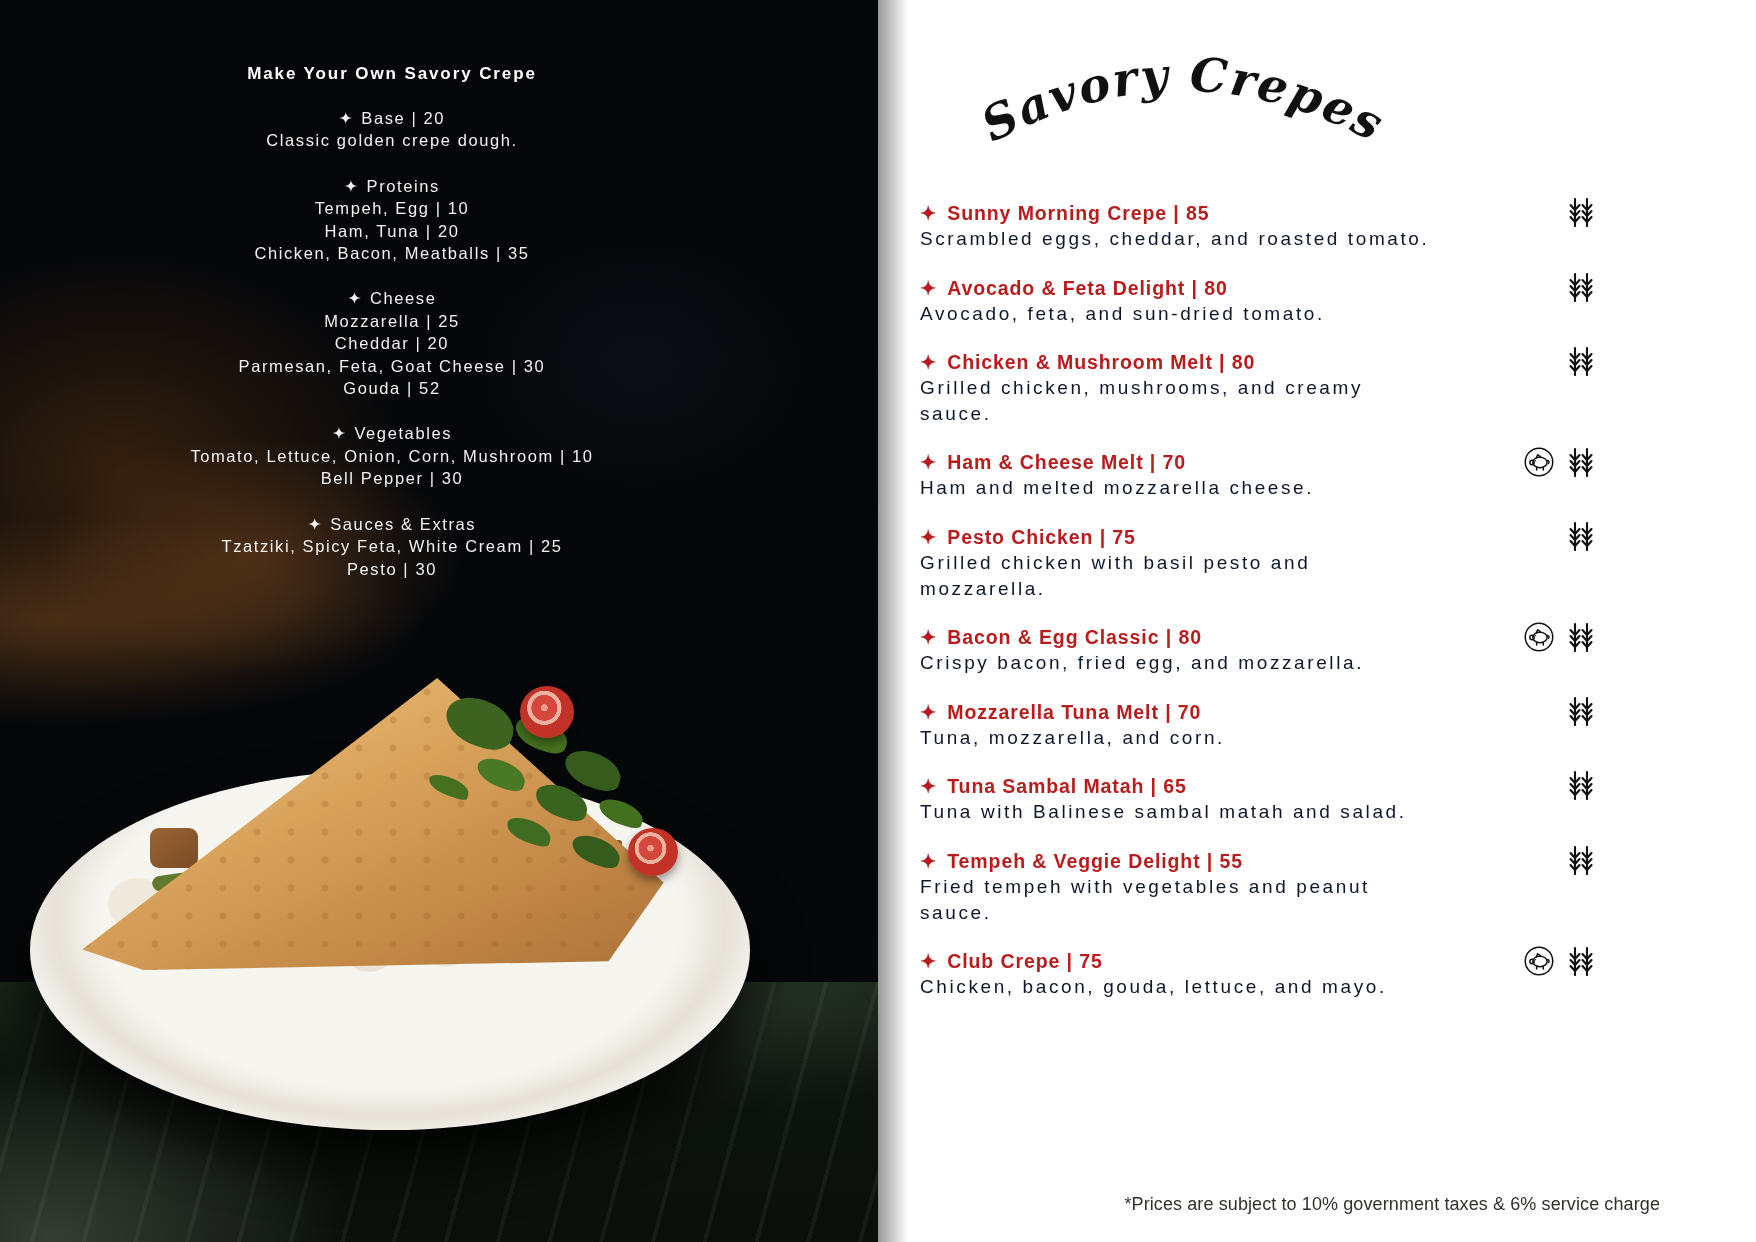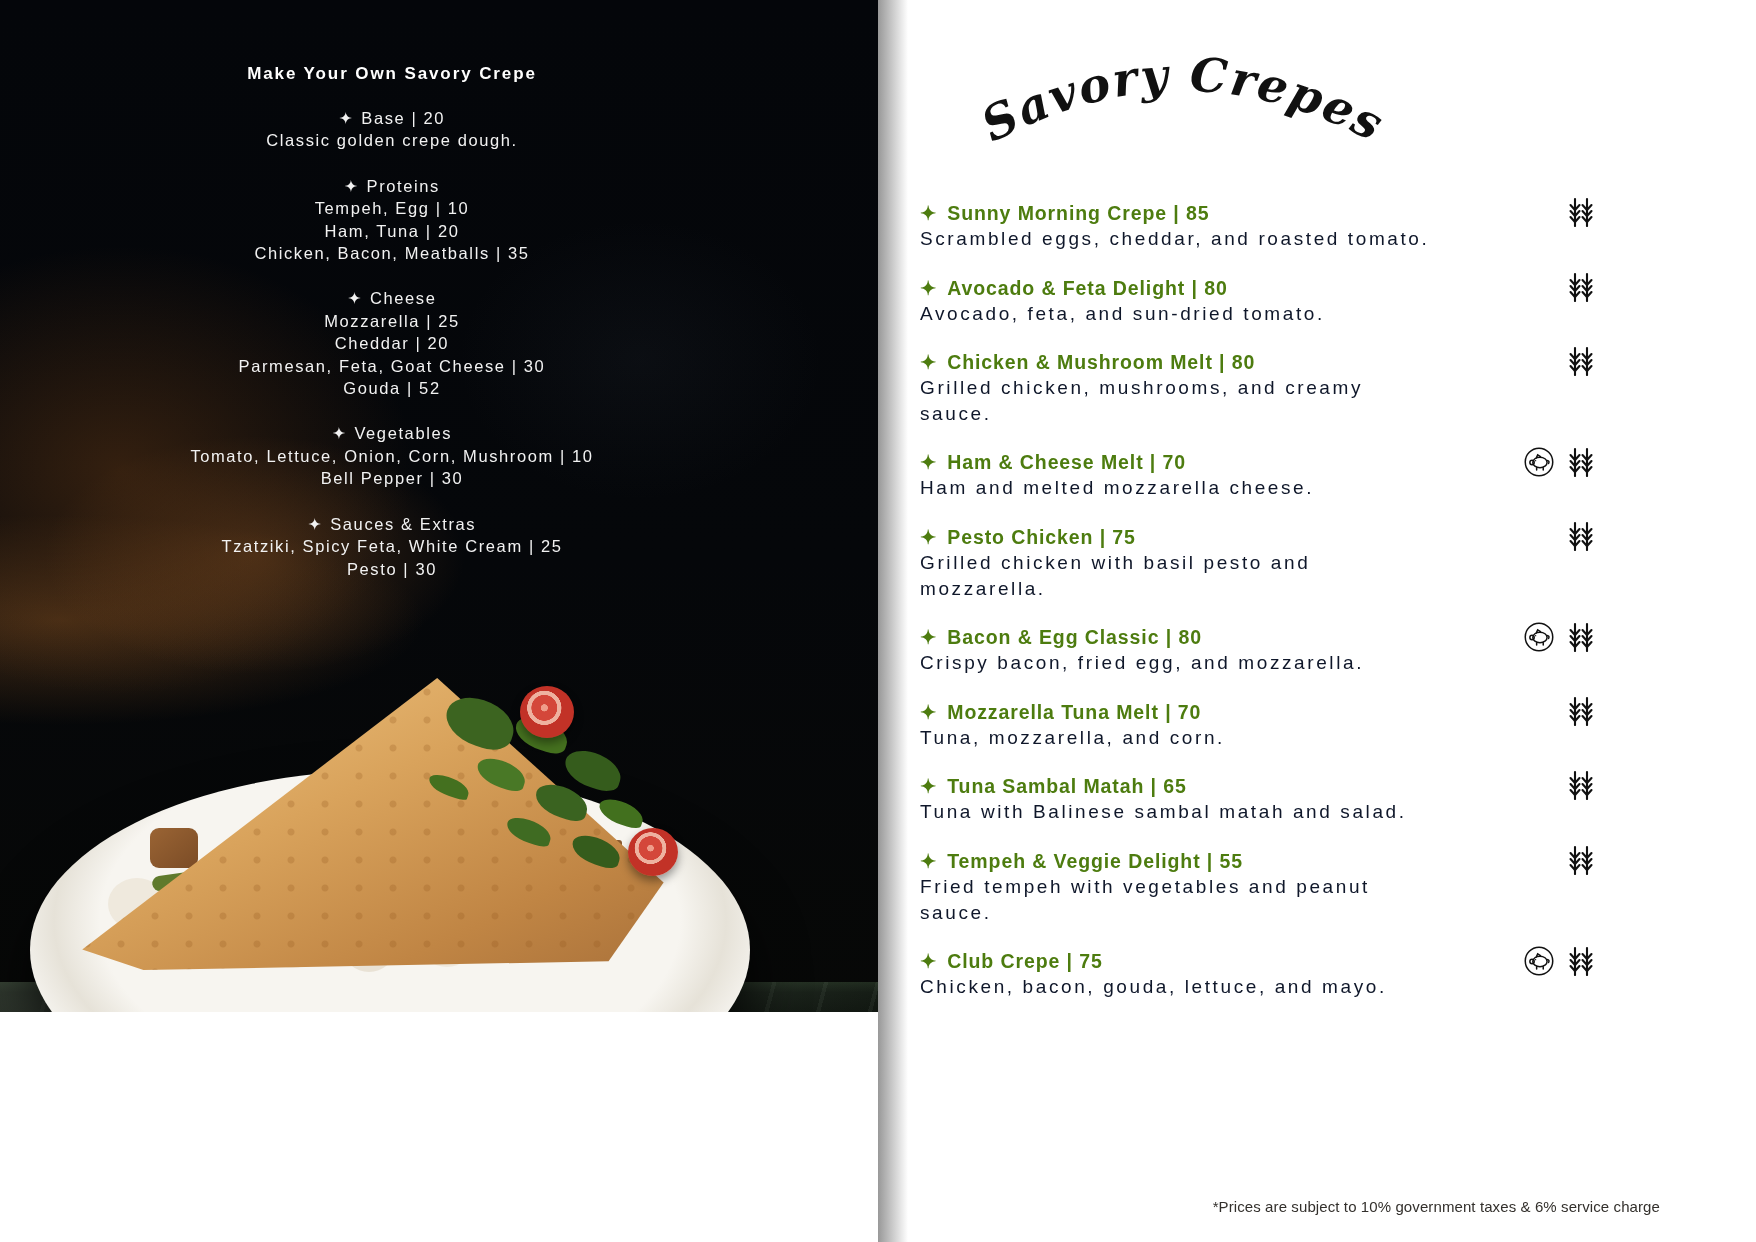--- a/index.html
+++ b/index.html
@@ -1,21 +1,21 @@
 <!DOCTYPE html>
 <html><head>
 <meta charset="utf-8">
 <style>
   * { margin:0; padding:0; box-sizing:border-box; }
   html,body { width:1756px; height:1242px; overflow:hidden; background:#ffffff;
               font-family:"Liberation Sans", sans-serif; }
   .spread { position:relative; width:1756px; height:1242px; }
 
   
-  .page-left { position:absolute; left:0; top:0; width:878px; height:1012px;
+  .page-left { position:absolute; left:0; top:0; width:878px; height:1242px;
                background:#ec4899; overflow:hidden; }
   .ambience { position:absolute; inset:0;
     background:
       radial-gradient(420px 320px at 120px 470px, rgba(110,62,22,.45), transparent 70%),
       radial-gradient(300px 170px at 255px 555px, rgba(150,90,38,.40), transparent 70%),
       radial-gradient(520px 150px at 60px 620px, rgba(145,88,36,.45), transparent 70%),
       radial-gradient(260px 200px at 640px 360px, rgba(70,80,95,.10), transparent 70%),
       linear-gradient(180deg, #04060a 0%, #05070a 55%, #070807 100%);
   }
   .marble-table { position:absolute; left:0; right:0; top:982px; bottom:0;
@@ -73,28 +73,28 @@
     background:#ffffff; }
   .spine-shadow { position:absolute; left:0; top:0; bottom:0; width:34px;
     background: linear-gradient(90deg, rgba(40,40,40,.48), rgba(255,255,255,0) 30px); }
   .script-title-svg { position:absolute; left:90px; top:26px; width:430px; height:156px; }
   .script-title-svg text { font-family:"DejaVu Serif", serif; font-style:italic; font-weight:bold;
     font-size:47px; fill:#111111; letter-spacing:2px; }
 
   .menu { position:absolute; left:42px; top:200px; width:800px; }
   .menu-item { position:relative; margin-bottom:23px; }
   .mi-head { position:relative; font-size:19.5px; font-weight:bold; letter-spacing:.9px;
-    color:#4d7c0f; line-height:26px; }
+    color:#b91c1c; line-height:26px; }
   .mi-dia { margin-right:10px; }
   .mi-desc { font-size:19px; letter-spacing:2.6px; color:#0f172a; line-height:25.6px; }
   .mi-desc:first-of-type { margin-top:2px; }
   .mi-icons { position:absolute; right:126px; top:-3px; display:flex; gap:13px; align-items:center; }
   .ic { display:block; }
 
-  .price-note { position:absolute; right:96px; bottom:27px; font-size:15px;
+  .price-note { position:absolute; right:96px; bottom:27px; font-size:18px;
     color:#33302c; letter-spacing:.1px; }
 </style>
 </head>
 <body>
 
 <div class="spread">
 
   <div class="page-left">
     <div class="ambience"></div>
     <div class="marble-table"></div>

